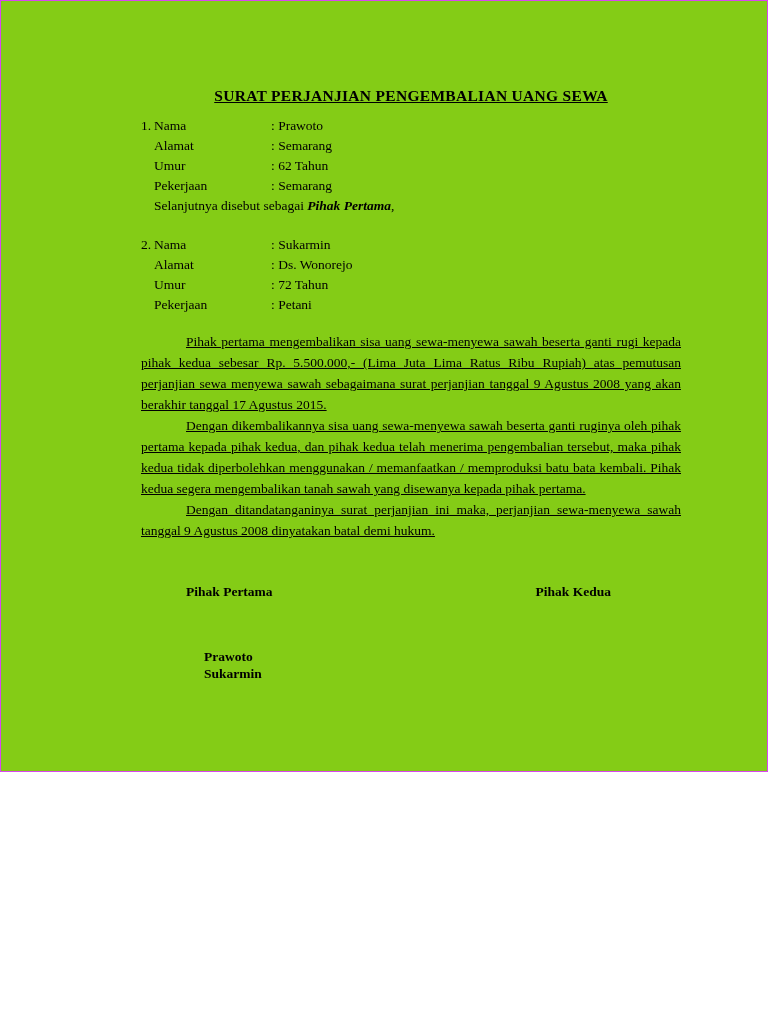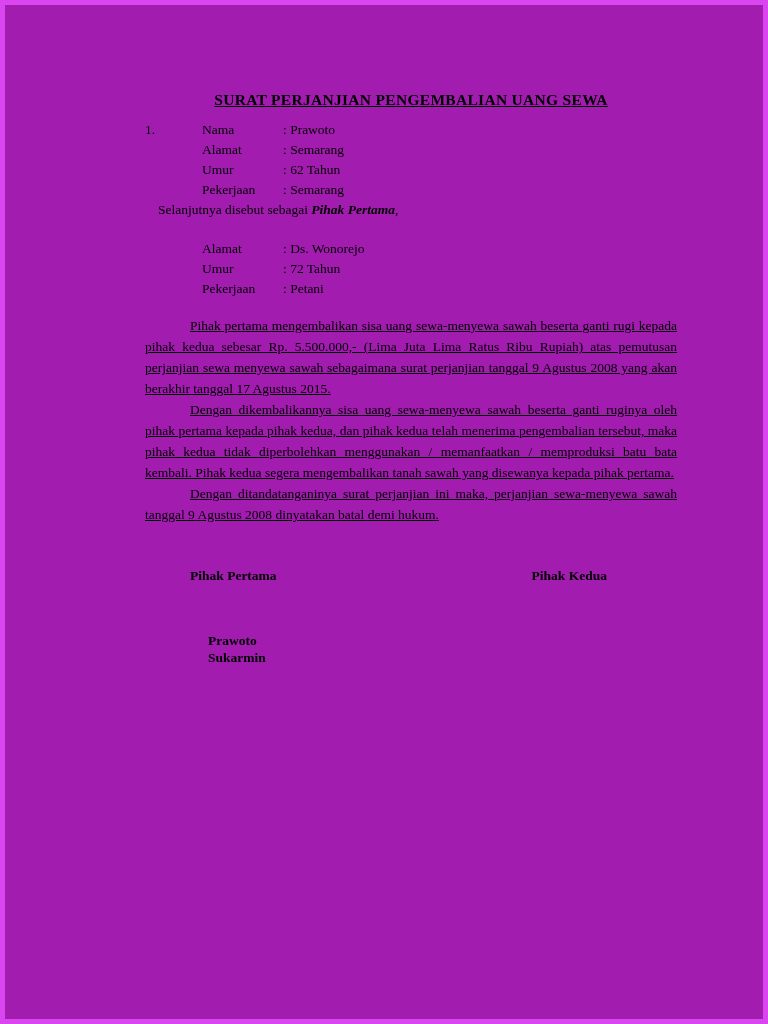--- a/index.html
+++ b/index.html
@@ -10,24 +10,24 @@
   body {
     width: 768px;
     height: 1024px;
     font-family: "Liberation Serif", "DejaVu Serif", serif;
     color: #000000;
     -webkit-font-smoothing: antialiased;
   }
   .page {
     position: relative;
     width: 768px;
-    height: 1024px;
+    height: 772px;
     box-sizing: border-box;
-    background: #a21caf;
-    border: 5px solid #d946ef;
+    background: #84cc16;
+    border: 1px solid #d946ef;
     overflow: hidden;
   }
   .content {
     box-sizing: border-box;
     padding: 86px 86px 0 140px; 
     font-size: 13.5px;
   }
   .doc-title {
     text-align: center;
     font-weight: bold;
@@ -51,29 +51,28 @@
     position: relative;
     line-height: 20px;
     height: 20px;
   }
   .field-num {
     display: inline-block;
     width: 13px;
   }
   .field-label {
     display: inline-block;
-    margin-left: 44px;
   }
   .field-indent {
     display: inline-block;
     width: 13px;
   }
   .field-value {
     position: absolute;
-    left: 138px;
+    left: 130px;
     top: 0;
     white-space: pre;
   }
   .party-closing {
     line-height: 20px;
     padding-left: 13px;
   }
   .party-name {
     font-weight: bold;
     font-style: italic;
@@ -134,20 +133,24 @@
         <span class="field-indent"></span><span class="field-label">Pekerjaan</span>
         <span class="field-value">: Semarang</span>
       </div>
       <div class="party-closing">
         <span>Selanjutnya disebut sebagai </span><span class="party-name">Pihak Pertama</span><span>,</span>
       </div>
     </div>
 
     <div class="party second">
       <div class="field-row">
+        <span class="field-num">2.</span><span class="field-label">Nama</span>
+        <span class="field-value">: Sukarmin</span>
+      </div>
+      <div class="field-row">
         <span class="field-indent"></span><span class="field-label">Alamat</span>
         <span class="field-value">: Ds. Wonorejo</span>
       </div>
       <div class="field-row">
         <span class="field-indent"></span><span class="field-label">Umur</span>
         <span class="field-value">: 72 Tahun</span>
       </div>
       <div class="field-row">
         <span class="field-indent"></span><span class="field-label">Pekerjaan</span>
         <span class="field-value">: Petani</span>

